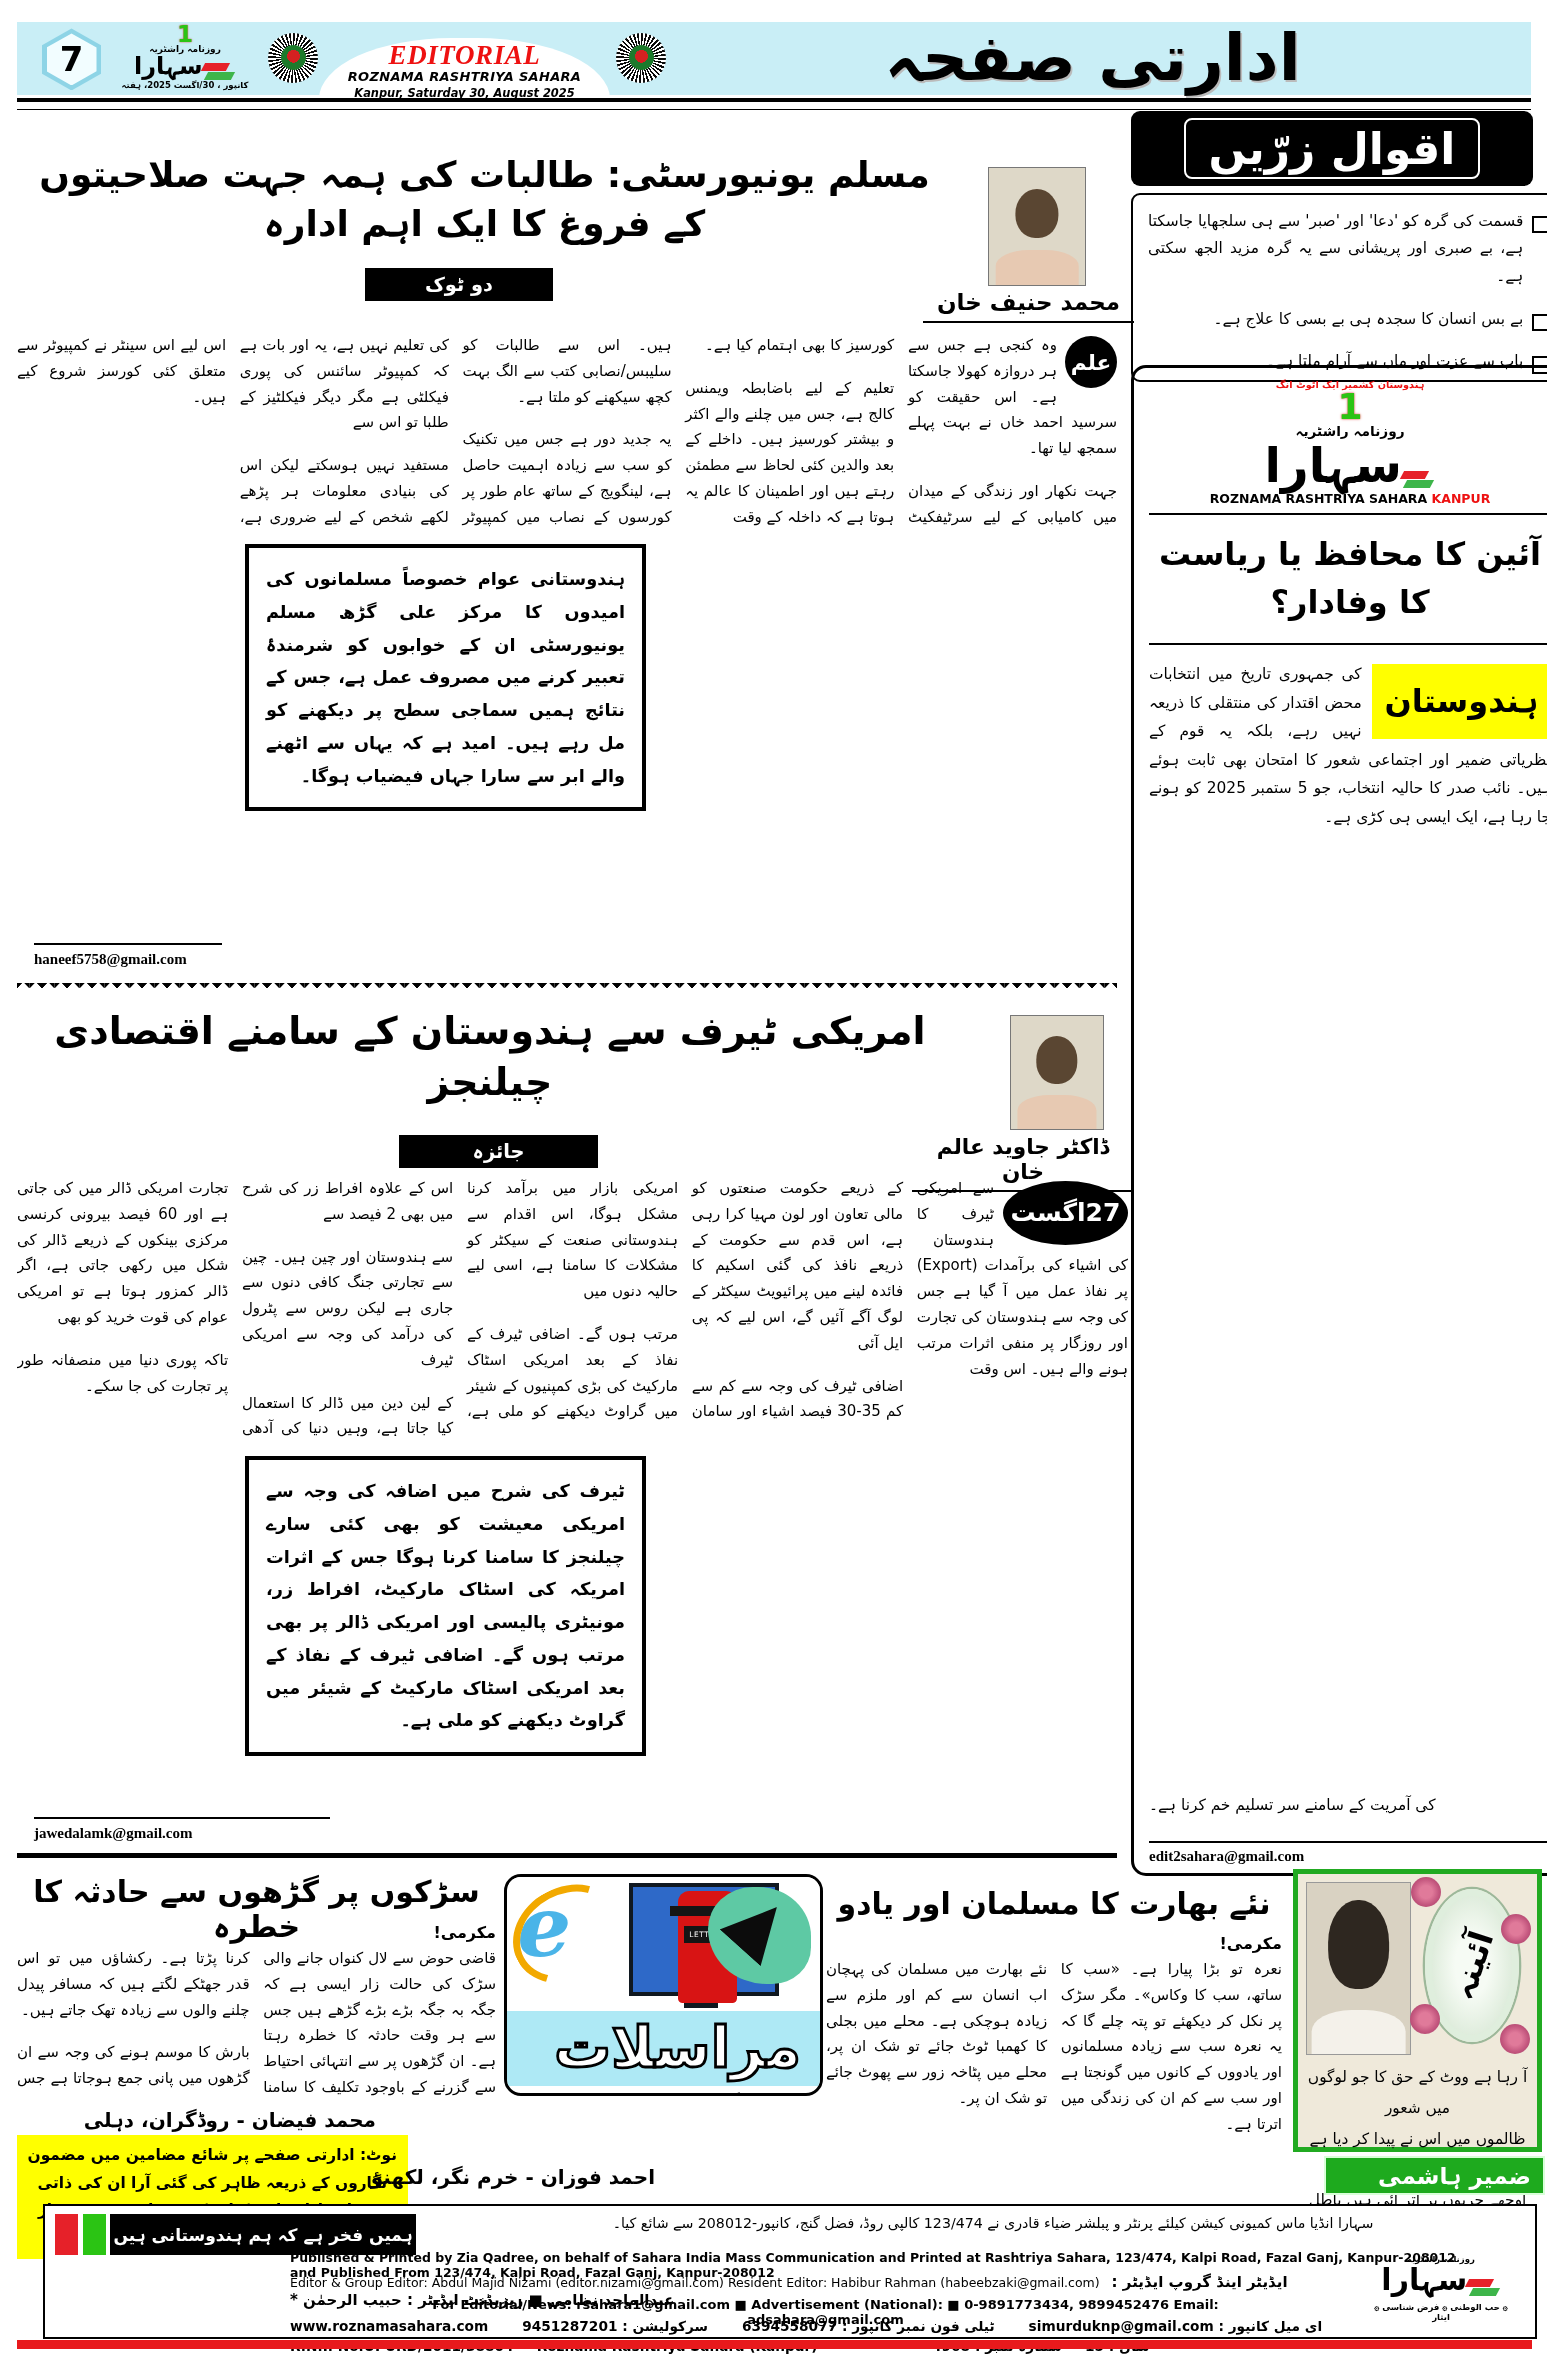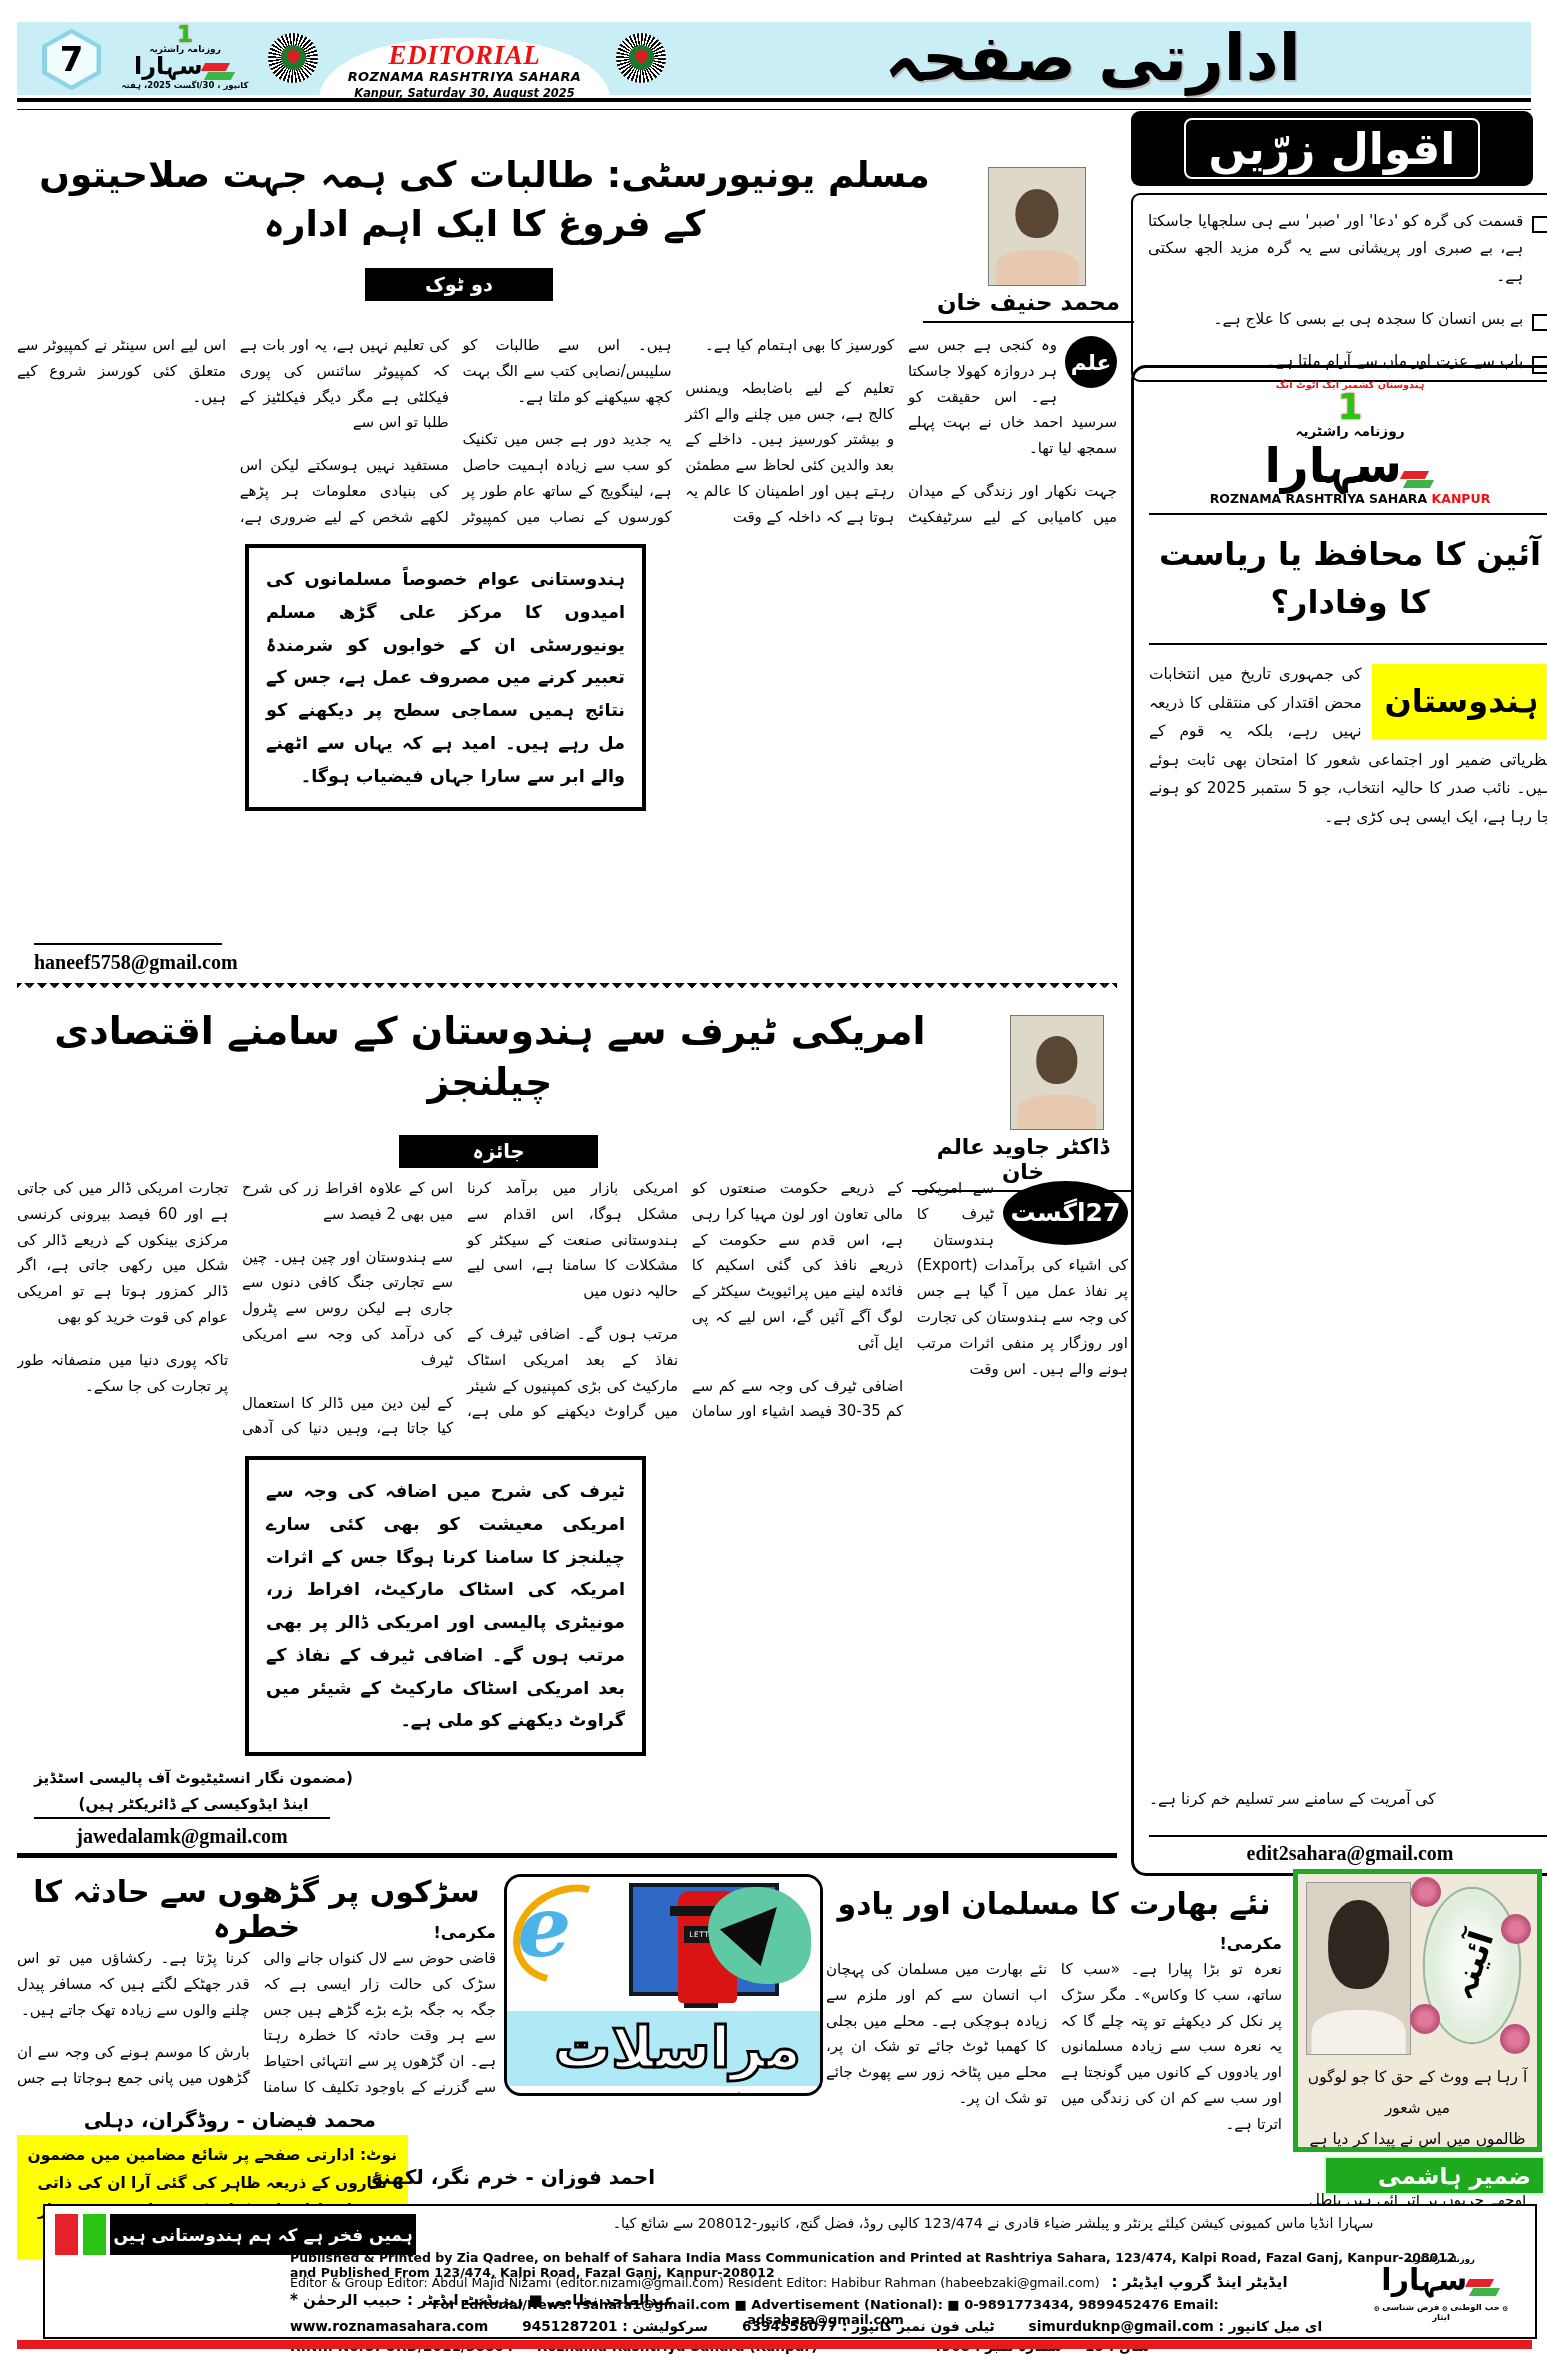--- a/index.html
+++ b/index.html
@@ -50,21 +50,21 @@
   .bodycols{column-gap:13.7px;direction:rtl;text-align:justify;font-size:15px;line-height:1.72;overflow:hidden;}
   .cols5{column-count:5;}
   .cols2{column-count:2;}
   .para{margin:0 0 17px 0;}
   .ilm{float:right;width:52px;height:52px;border-radius:50%;background:#000;color:#fff;
        display:flex;align-items:center;justify-content:center;font-size:21.6px;font-weight:bold;margin:3.4px 0 5.7px 8px;}
   .blacklabel{background:#000;color:#fff;font-weight:bold;direction:rtl;text-align:center;
        display:flex;align-items:center;justify-content:center;letter-spacing:8px;}
   .pull{border:4px solid #000;background:#fff;padding:15px 17px;direction:rtl;text-align:justify;
        font-weight:bold;font-size:17.7px;line-height:1.85;}
-  .emailblock{border-top:2.3px solid #000;text-align:center;font-size:20px;font-weight:bold;padding-top:5.7px;
+  .emailblock{border-top:2.3px solid #000;font-size:15px;font-weight:bold;padding-top:5.7px;
        font-family:"Liberation Serif",serif;}
   .oval27{float:right;background:#000;color:#fff;border-radius:50%;width:125px;height:64px;
        display:flex;align-items:center;justify-content:center;font-size:25px;font-weight:bold;margin:4.6px 0 6.8px 9px;direction:rtl;}
   .zigzag{height:8px;background:
        linear-gradient(135deg,#000 25%,transparent 25%) 0 0/12.5px 8px repeat-x,
        linear-gradient(45deg,transparent 75%,#000 75%) 0 0/12.5px 8px repeat-x;}
 
   
   .aqwal-title{background:#000;border-radius:9px;display:flex;align-items:center;justify-content:center;}
   .aqwal-title span{color:#fff;font-size:44px;font-weight:bold;direction:rtl;
@@ -251,21 +251,20 @@
     <div class="para">کے ذریعے حکومت صنعتوں کو مالی تعاون اور لون مہیا کرا رہی ہے، اس قدم سے حکومت کے ذریعے نافذ کی گئی اسکیم کا فائدہ لینے میں پرائیویٹ سیکٹر کے لوگ آگے آئیں گے، اس لیے کہ پی ایل آئی</div>
     <div class="para">اضافی ٹیرف کی وجہ سے کم سے کم 35-30 فیصد اشیاء اور سامان امریکی بازار میں برآمد کرنا مشکل ہوگا، اس اقدام سے ہندوستانی صنعت کے سیکٹر کو مشکلات کا سامنا ہے، اسی لیے حالیہ دنوں میں</div>
     <div class="para">مرتب ہوں گے۔ اضافی ٹیرف کے نفاذ کے بعد امریکی اسٹاک مارکیٹ کی بڑی کمپنیوں کے شیئر میں گراوٹ دیکھنے کو ملی ہے، اس کے علاوہ افراط زر کی شرح میں بھی 2 فیصد سے</div>
     <div class="para">سے ہندوستان اور چین ہیں۔ چین سے تجارتی جنگ کافی دنوں سے جاری ہے لیکن روس سے پٹرول کی درآمد کی وجہ سے امریکی ٹیرف</div>
     <div class="para">کے لین دین میں ڈالر کا استعمال کیا جاتا ہے، وہیں دنیا کی آدھی تجارت امریکی ڈالر میں کی جاتی ہے اور 60 فیصد بیرونی کرنسی مرکزی بینکوں کے ذریعے ڈالر کی شکل میں رکھی جاتی ہے، اگر ڈالر کمزور ہوتا ہے تو امریکی عوام کی قوت خرید کو بھی</div>
     <div class="para">تاکہ پوری دنیا میں منصفانہ طور پر تجارت کی جا سکے۔</div>
   </div>
 
   <div class="abs pull" style="left:245px;top:1456px;width:359px;">ٹیرف کی شرح میں اضافہ کی وجہ سے امریکی معیشت کو بھی کئی سارے چیلنجز کا سامنا کرنا ہوگا جس کے اثرات امریکہ کی اسٹاک مارکیٹ، افراط زر، مونیٹری پالیسی اور امریکی ڈالر پر بھی مرتب ہوں گے۔ اضافی ٹیرف کے نفاذ کے بعد امریکی اسٹاک مارکیٹ کے شیئر میں گراوٹ دیکھنے کو ملی ہے۔</div>
 
-  <div class="abs urdu center bold" style="left:34px;top:1766px;width:319px;font-size:15px;line-height:1.7;">(مضمون نگار انسٹیٹیوٹ آف پالیسی اسٹڈیز اینڈ ایڈوکیسی کے ڈائریکٹر ہیں)</div>
   <div class="abs emailblock" style="left:34px;top:1817px;width:296px;">jawedalamk@gmail.com</div>
 
   <div class="abs" style="left:17px;top:1853px;width:1100px;height:4.6px;background:#000;"></div>
 
   <div class="abs lheadline" style="left:17px;top:1874px;width:479px;">سڑکوں پر گڑھوں سے حادثہ کا خطرہ</div>
   <div class="abs salut" style="left:450px;top:1923px;width:46px;">مکرمی!</div>
   <div class="abs bodycols cols2" style="left:17px;top:1946px;width:479px;height:160px;">
     <div class="para">قاضی حوض سے لال کنواں جانے والی سڑک کی حالت زار ایسی ہے کہ جگہ بہ جگہ بڑے بڑے گڑھے ہیں جس سے ہر وقت حادثہ کا خطرہ رہتا ہے۔ ان گڑھوں پر سے انتہائی احتیاط سے گزرنے کے باوجود تکلیف کا سامنا کرنا پڑتا ہے۔ رکشاؤں میں تو اس قدر جھٹکے لگتے ہیں کہ مسافر پیدل چلنے والوں سے زیادہ تھک جاتے ہیں۔</div>
     <div class="para">بارش کا موسم ہونے کی وجہ سے ان گڑھوں میں پانی جمع ہوجاتا ہے جس کی وجہ سے کیچڑ پھیل جاتی ہے اور وہاں سے پیدل چلنا دوبھر ہوجاتا ہے، کپڑوں کو خراب ہونے سے بچاؤ یا اپنے آپ کو گرنے سے۔ ذمہ داران سے گزارش ہے کہ اس جانب توجہ دیں تاکہ لوگوں کو راحت ہو۔</div>
   </div>

